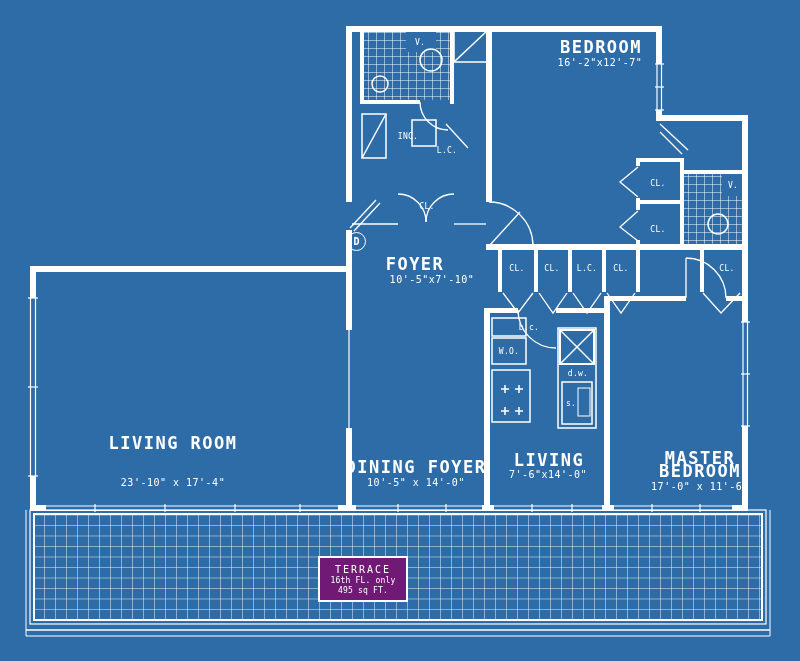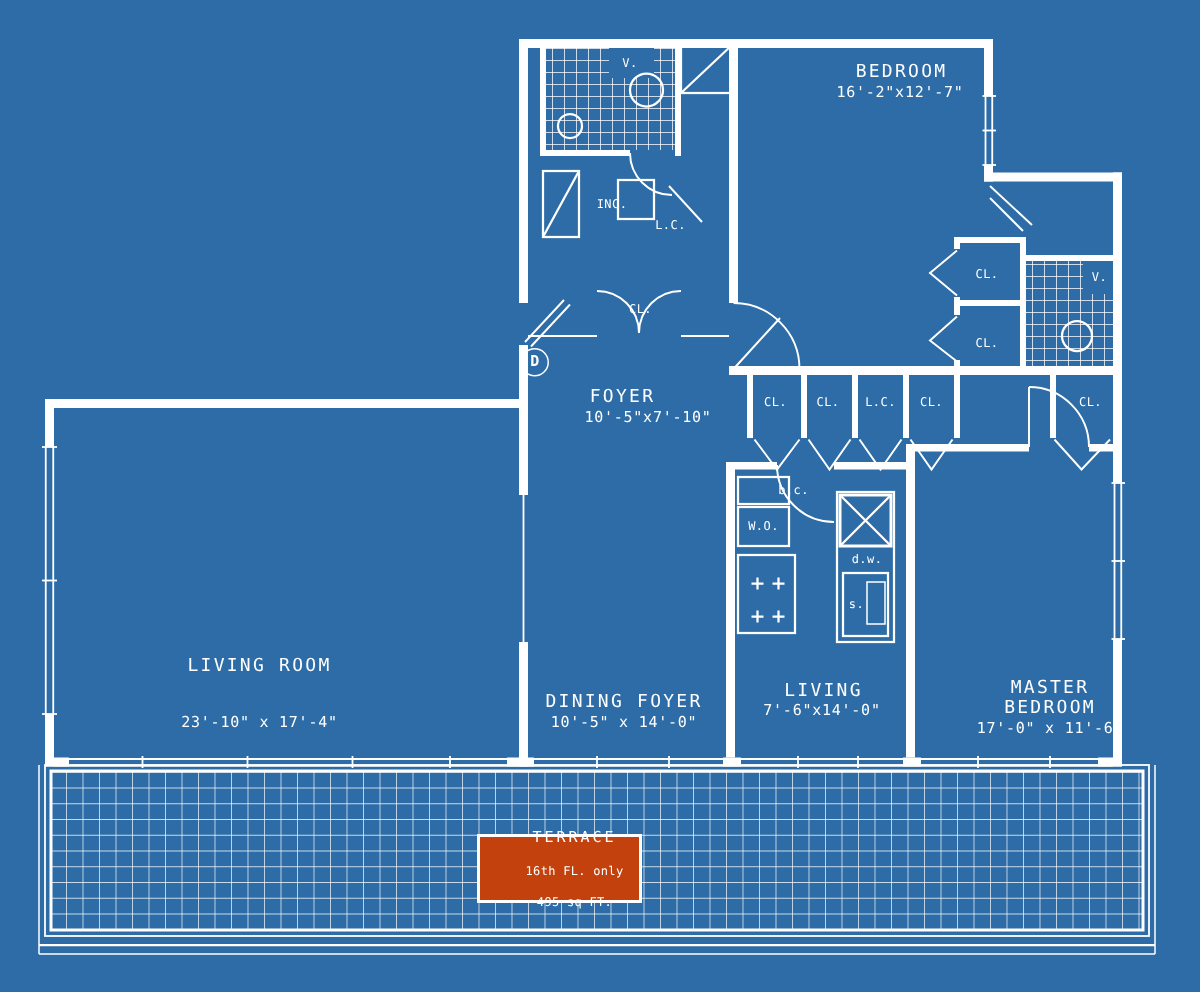--- a/index.html
+++ b/index.html
@@ -5,31 +5,31 @@
   html,body{margin:0;padding:0;background:#2d6ca6;}
   #plan{
     position:relative;width:800px;height:661px;background:#2d6ca6;overflow:hidden;
     font-family:"DejaVu Sans Mono", monospace;color:#fff;
   }
   #plan svg{position:absolute;left:0;top:0;}
   .lbl{
     position:absolute;transform:translate(-50%,-50%);
     color:#fff;white-space:nowrap;letter-spacing:0.5px;z-index:5;
   }
-  .name{font-size:12px;letter-spacing:1.5px;}
+  .name{font-size:17px;letter-spacing:1.5px;font-weight:bold;}
   .dims{font-size:10px;letter-spacing:0.5px;}
   .xs{font-size:8px;letter-spacing:0.3px;}
   .unit{
     position:absolute;width:17px;height:17px;border:1.6px solid #fff;border-radius:50%;
     font-size:10px;font-weight:bold;line-height:17px;text-align:center;z-index:5;
   }
   .terrace-box{
     position:absolute;left:318px;top:556px;width:86px;height:42px;
-    background:#c2410c;border:2px solid #fff;z-index:5;
-    display:flex;flex-direction:column;align-items:center;justify-content:center;gap:12px;padding-left:20px;
+    background:#701a75;border:2px solid #fff;z-index:5;
+    display:flex;flex-direction:column;align-items:center;justify-content:center;gap:1px;
   }
   .terrace-box .t1{font-size:10px;letter-spacing:2px;}
   .terrace-box .t2{font-size:8px;letter-spacing:0.2px;text-align:center;}
 </style>
 </head>
 <body>
 
 <div id="plan">
 
   <svg width="800" height="661" viewBox="0 0 800 661">

